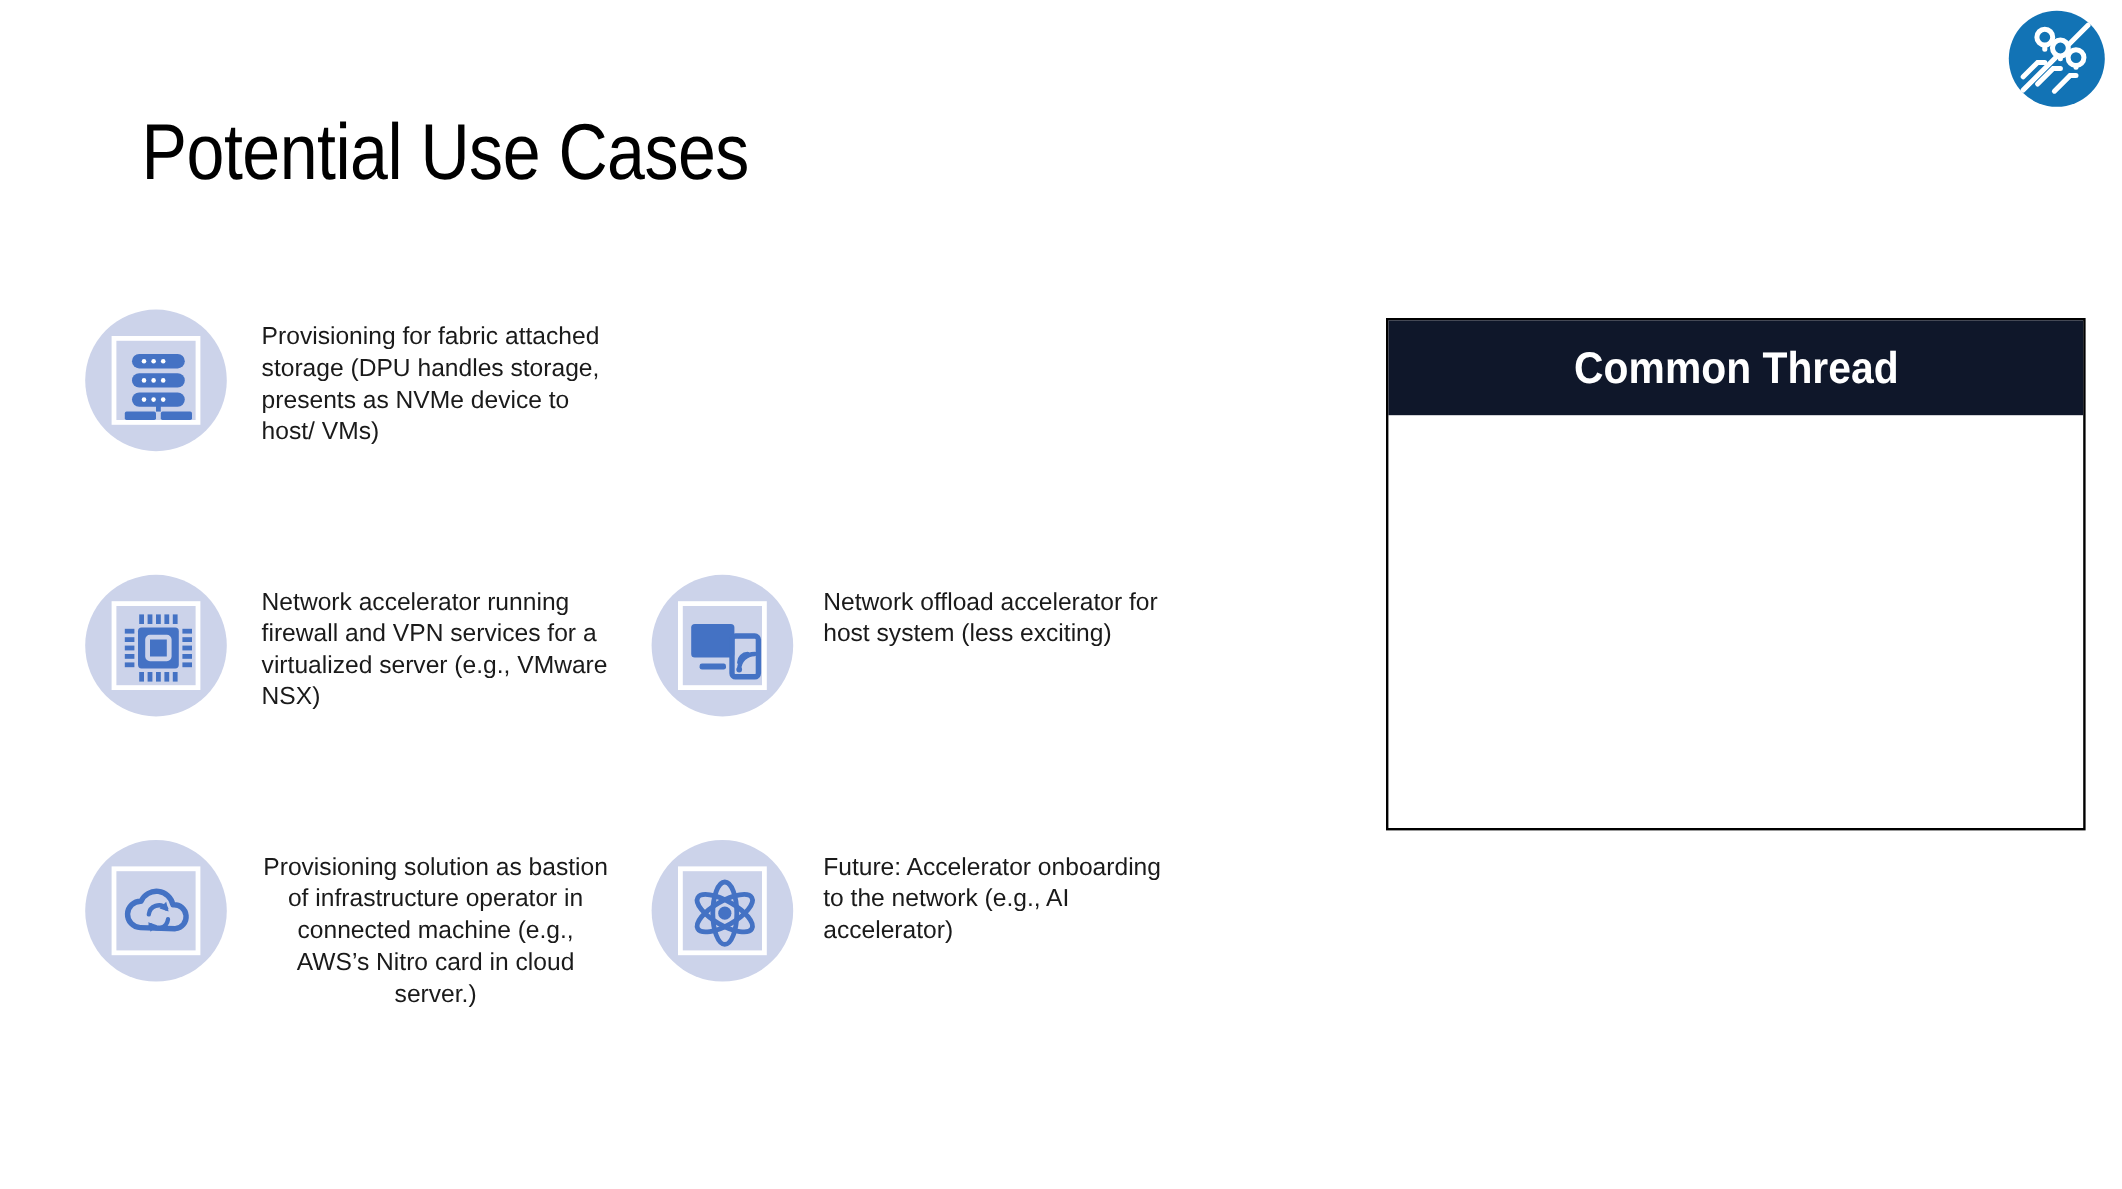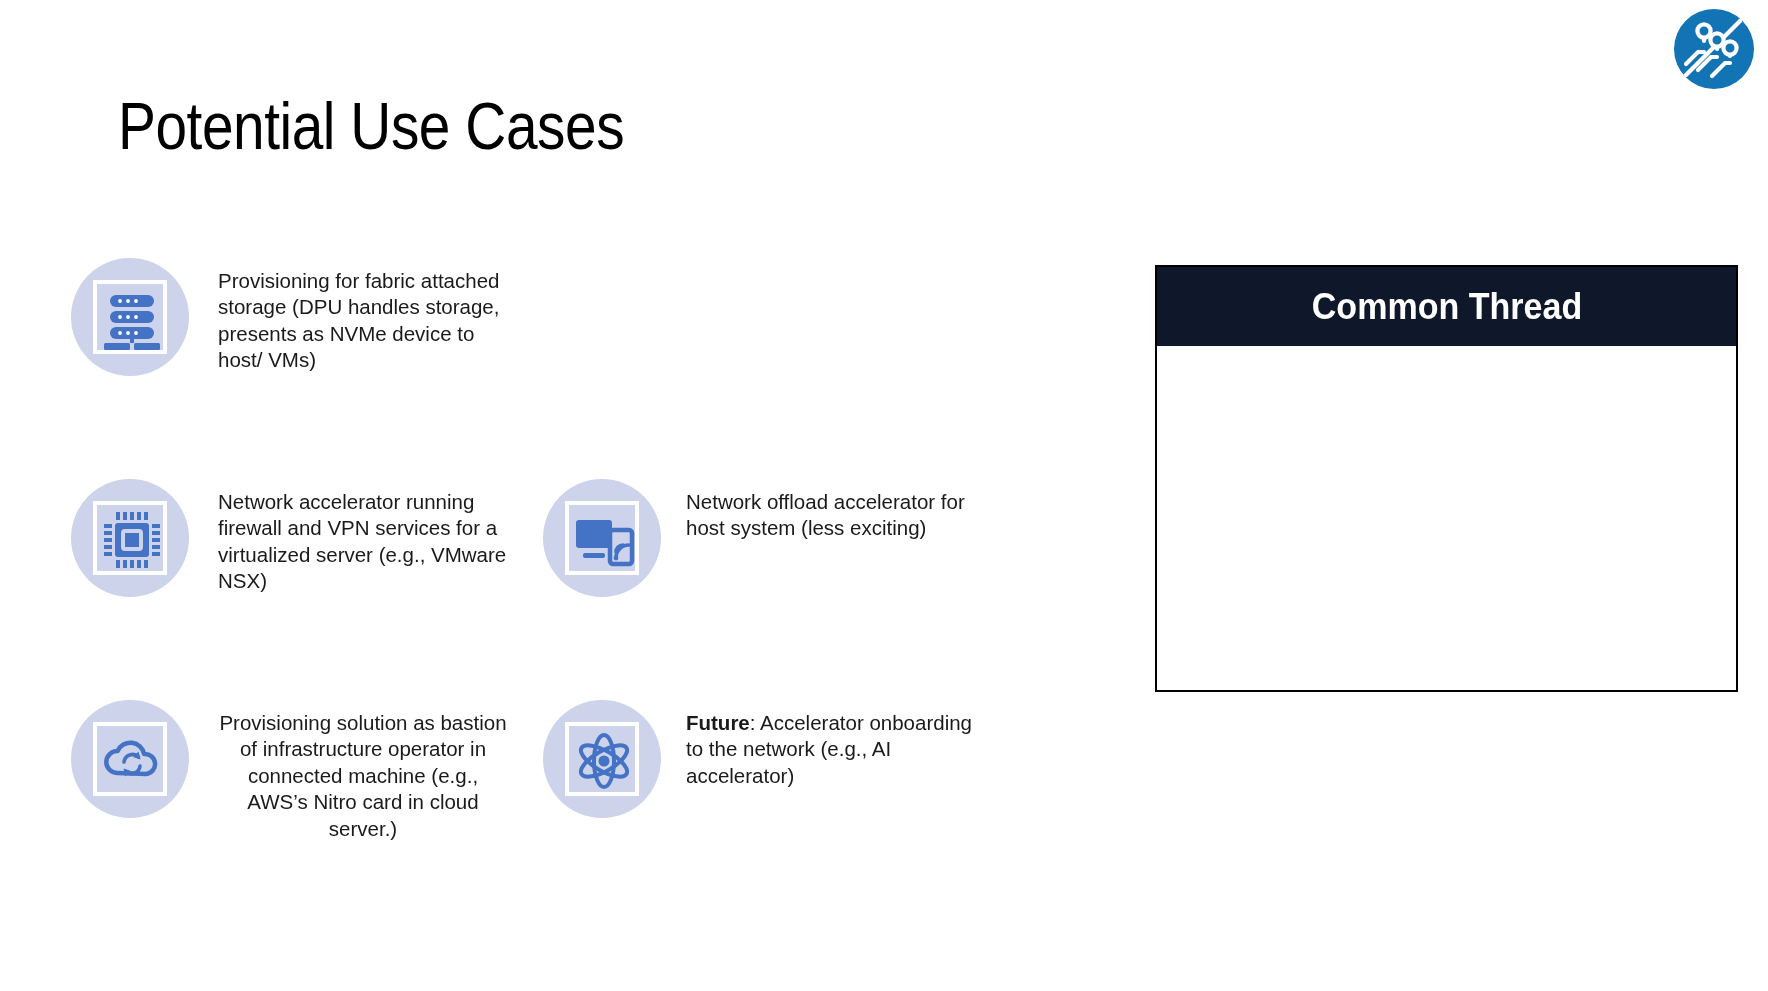--- a/index.html
+++ b/index.html
@@ -56,21 +56,21 @@
     width: 74px; height: 74px;
     border: 4px solid #ffffff;
   }
   .icon-frame svg { position: absolute; left: 3px; top: 3px; }
   .item-text {
     font-size: 20.5px;
     line-height: 26.4px;
     color: #1a1a1a;
     font-family: "Liberation Sans", sans-serif;
   }
-  .item-text b { font-weight: bold; }
+  .item-text b { font-weight: normal; }
 
   
   .pos-r1c1 { left: 71px;  top: 258px; }
   .pos-r2c1 { left: 71px;  top: 479px; }
   .pos-r3c1 { left: 71px;  top: 700px; text-align: center; }
   .pos-r1c2 { left: 543px; top: 271px; }
   .pos-r2c2 { left: 543px; top: 479px; }
   .pos-r3c2 { left: 543px; top: 700px; }
 
   .col1 .item-text { width: 290px; margin-left: 29px; padding-top: 10px; }

